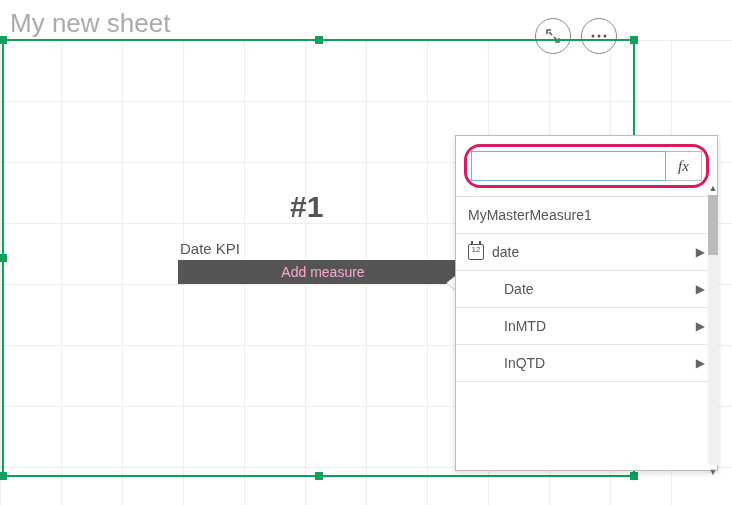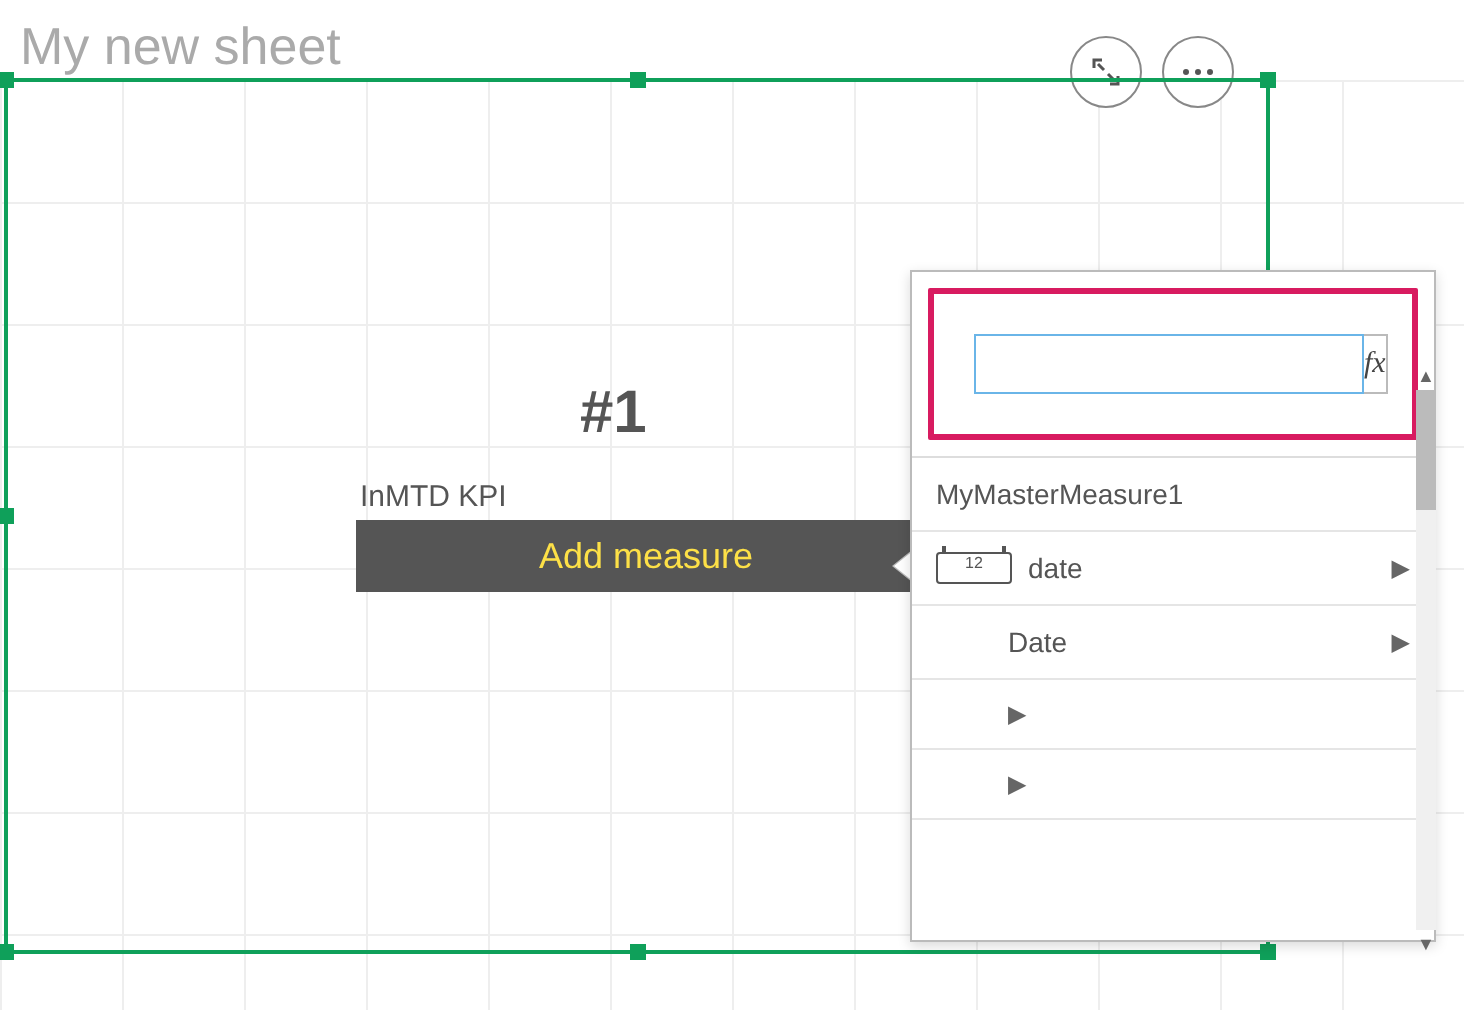--- a/index.html
+++ b/index.html
@@ -64,24 +64,24 @@
   height: 8px;
   background: #0fa05a;
 }
 .kpi-label { position: absolute; top: 190px; left: 290px; font-size: 30px; font-weight: 600; color: #555; }
 .kpi-title { position: absolute; top: 240px; left: 180px; font-size: 15px; color: #555; }
 .add-measure-btn {
   position: absolute;
   top: 260px;
   left: 178px;
   width: 290px;
-  height: 36px;
+  height: 24px;
   background: #555;
-  color: #fde047;
-  font-size: 18px;
+  color: #f9a8d4;
+  font-size: 14px;
   border: none;
   display: flex;
   align-items: center;
   justify-content: center;
   cursor: pointer;
 }
 .dropdown-panel {
   position: absolute;
   top: 135px;
   left: 455px;
@@ -99,22 +99,22 @@
   left: 447px;
   width: 0; height: 0;
   border-top: 8px solid transparent;
   border-bottom: 8px solid transparent;
   border-right: 10px solid #fff;
   filter: drop-shadow(-1px 0 0 #bbb);
 }
 .search-row {
   margin: 8px;
   border: 3px solid #d81b60;
-  border-radius: 1px;
-  padding: 20px;
+  border-radius: 16px;
+  padding: 4px;
   display: flex;
   gap: 0;
 }
 .search-input {
   flex: 1;
   border: 1px solid #6ab5e8;
   height: 30px;
   padding: 0 6px;
   font-size: 14px;
   outline: none;
@@ -152,21 +152,21 @@
   color: #555;
   border-bottom: 1px solid #e5e5e5;
   display: flex;
   align-items: center;
   cursor: pointer;
 }
 .list-item .label { flex: 1; }
 .list-item .chev { color: #666; font-size: 12px; }
 .cal-icon {
   display: inline-flex;
-  width: 38px; height: 16px;
+  width: 16px; height: 16px;
   border: 1.5px solid #555;
   border-radius: 2px;
   margin-right: 8px;
   position: relative;
   font-size: 8px;
   align-items: flex-end;
   justify-content: center;
   color: #555;
   padding-bottom: 5px;
 }
@@ -235,21 +235,21 @@
   <div class="handle" style="top:-5px;left:calc(50% - 4px)"></div>
   <div class="handle" style="top:-5px;right:-5px"></div>
   <div class="handle" style="top:calc(50% - 4px);left:-5px"></div>
   <div class="handle" style="top:calc(50% - 4px);right:-5px"></div>
   <div class="handle" style="bottom:-5px;left:-5px"></div>
   <div class="handle" style="bottom:-5px;left:calc(50% - 4px)"></div>
   <div class="handle" style="bottom:-5px;right:-5px"></div>
 </div>
 
 <div class="kpi-label">#1</div>
-<div class="kpi-title">InMTD KPI</div>
+<div class="kpi-title">Date KPI</div>
 <button class="add-measure-btn">Add measure</button>
 
 <div class="dropdown-arrow"></div>
 <div class="dropdown-panel">
   <div class="search-row">
     <input class="search-input" type="text" placeholder="" style="">
     <div class="fx-btn">fx</div>
   </div>
   <div class="panel-content">
     <div class="list-item">
@@ -258,23 +258,25 @@
     <div class="list-item">
       <span class="cal-icon">12</span>
       <span class="label">date</span>
       <span class="chev">▶</span>
     </div>
     <div class="list-item indent">
       <span class="label">Date</span>
       <span class="chev">▶</span>
     </div>
     <div class="list-item indent">
+      <span class="label">InMTD</span>
       <span class="chev">▶</span>
     </div>
     <div class="list-item indent">
+      <span class="label">InQTD</span>
       <span class="chev">▶</span>
     </div>
   </div>
 </div>
 
 <div class="scrollbar-track" style="left:708px">
   <div class="scrollbar-arrow" style="top:-12px">▲</div>
   <div class="scrollbar-thumb"></div>
   <div class="scrollbar-arrow" style="bottom:-12px">▼</div>
 </div>

